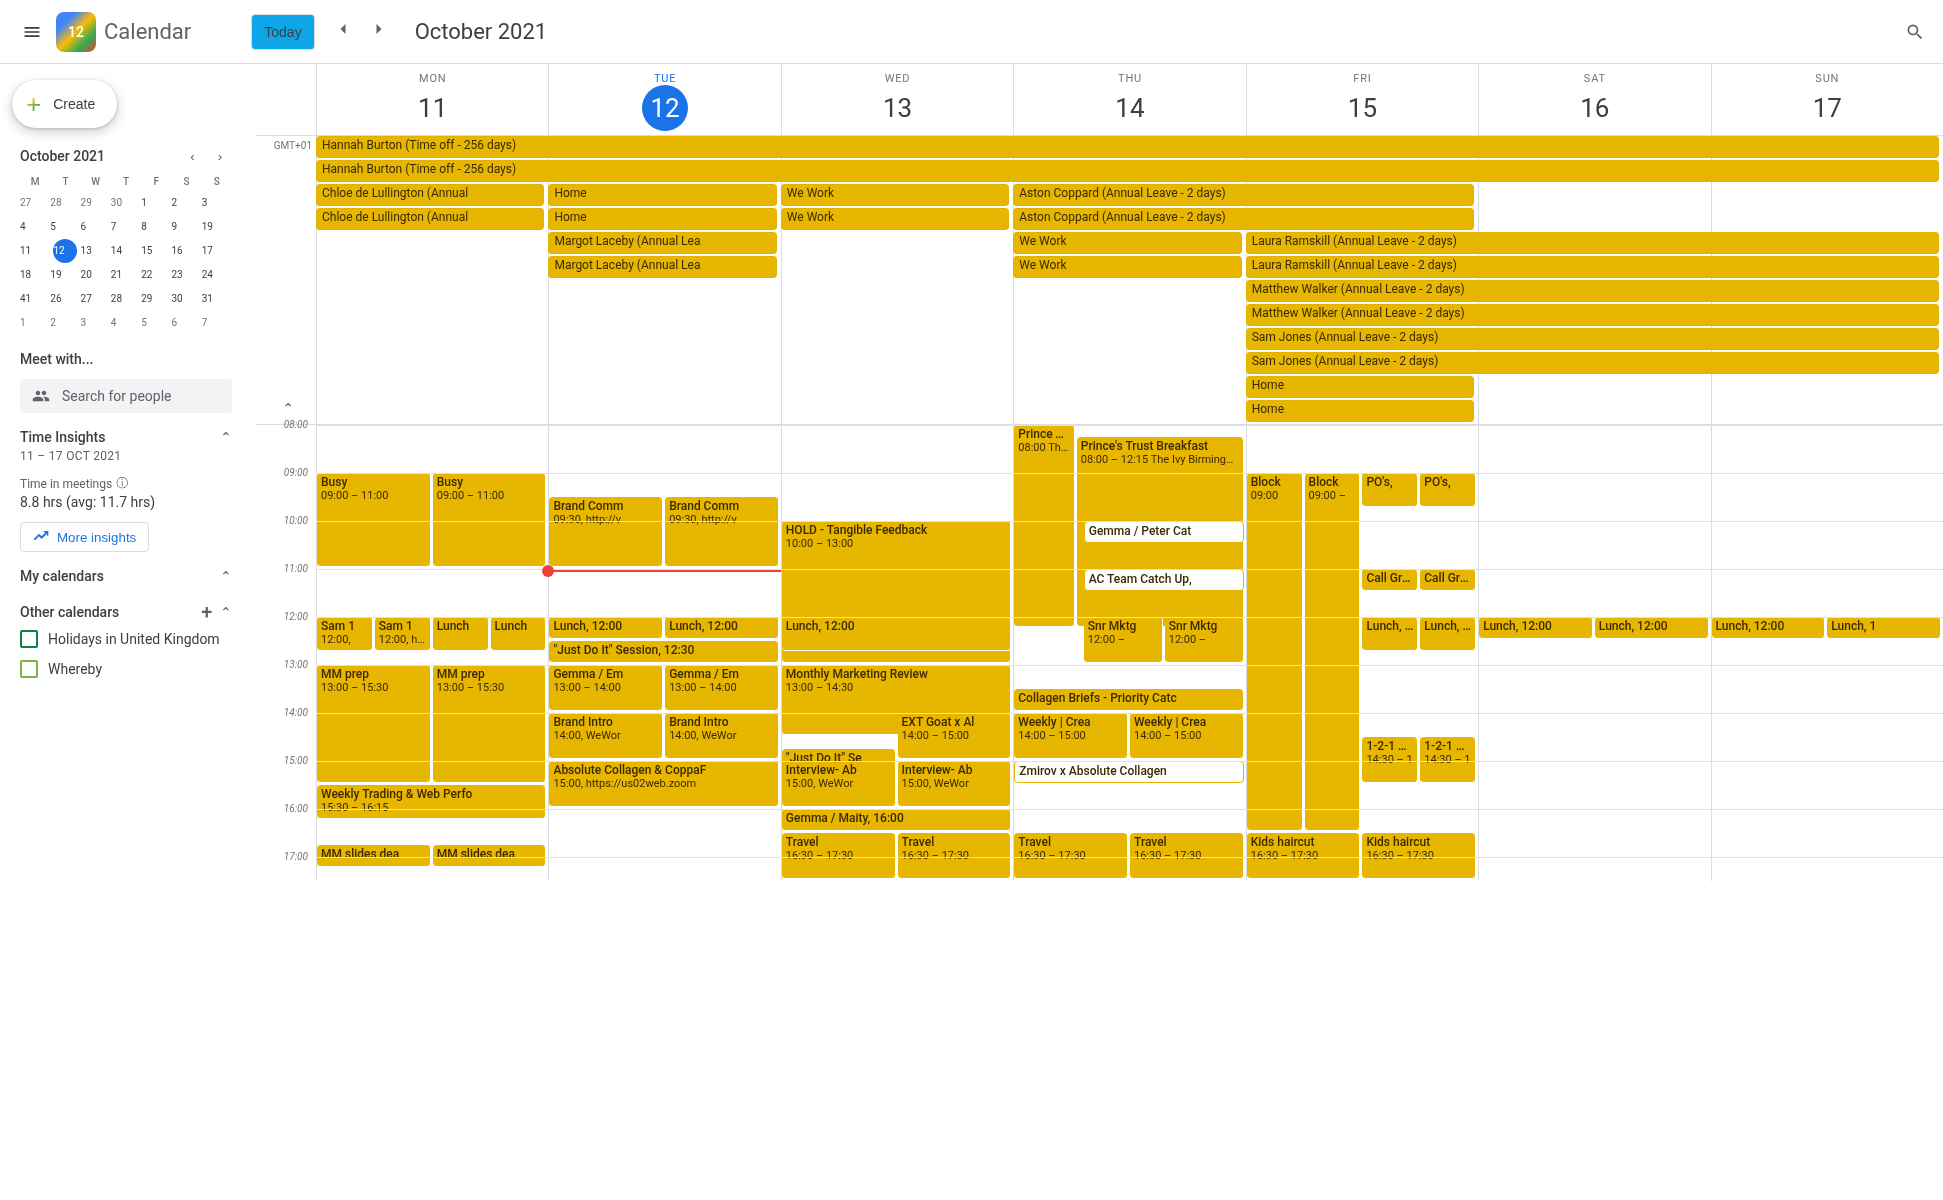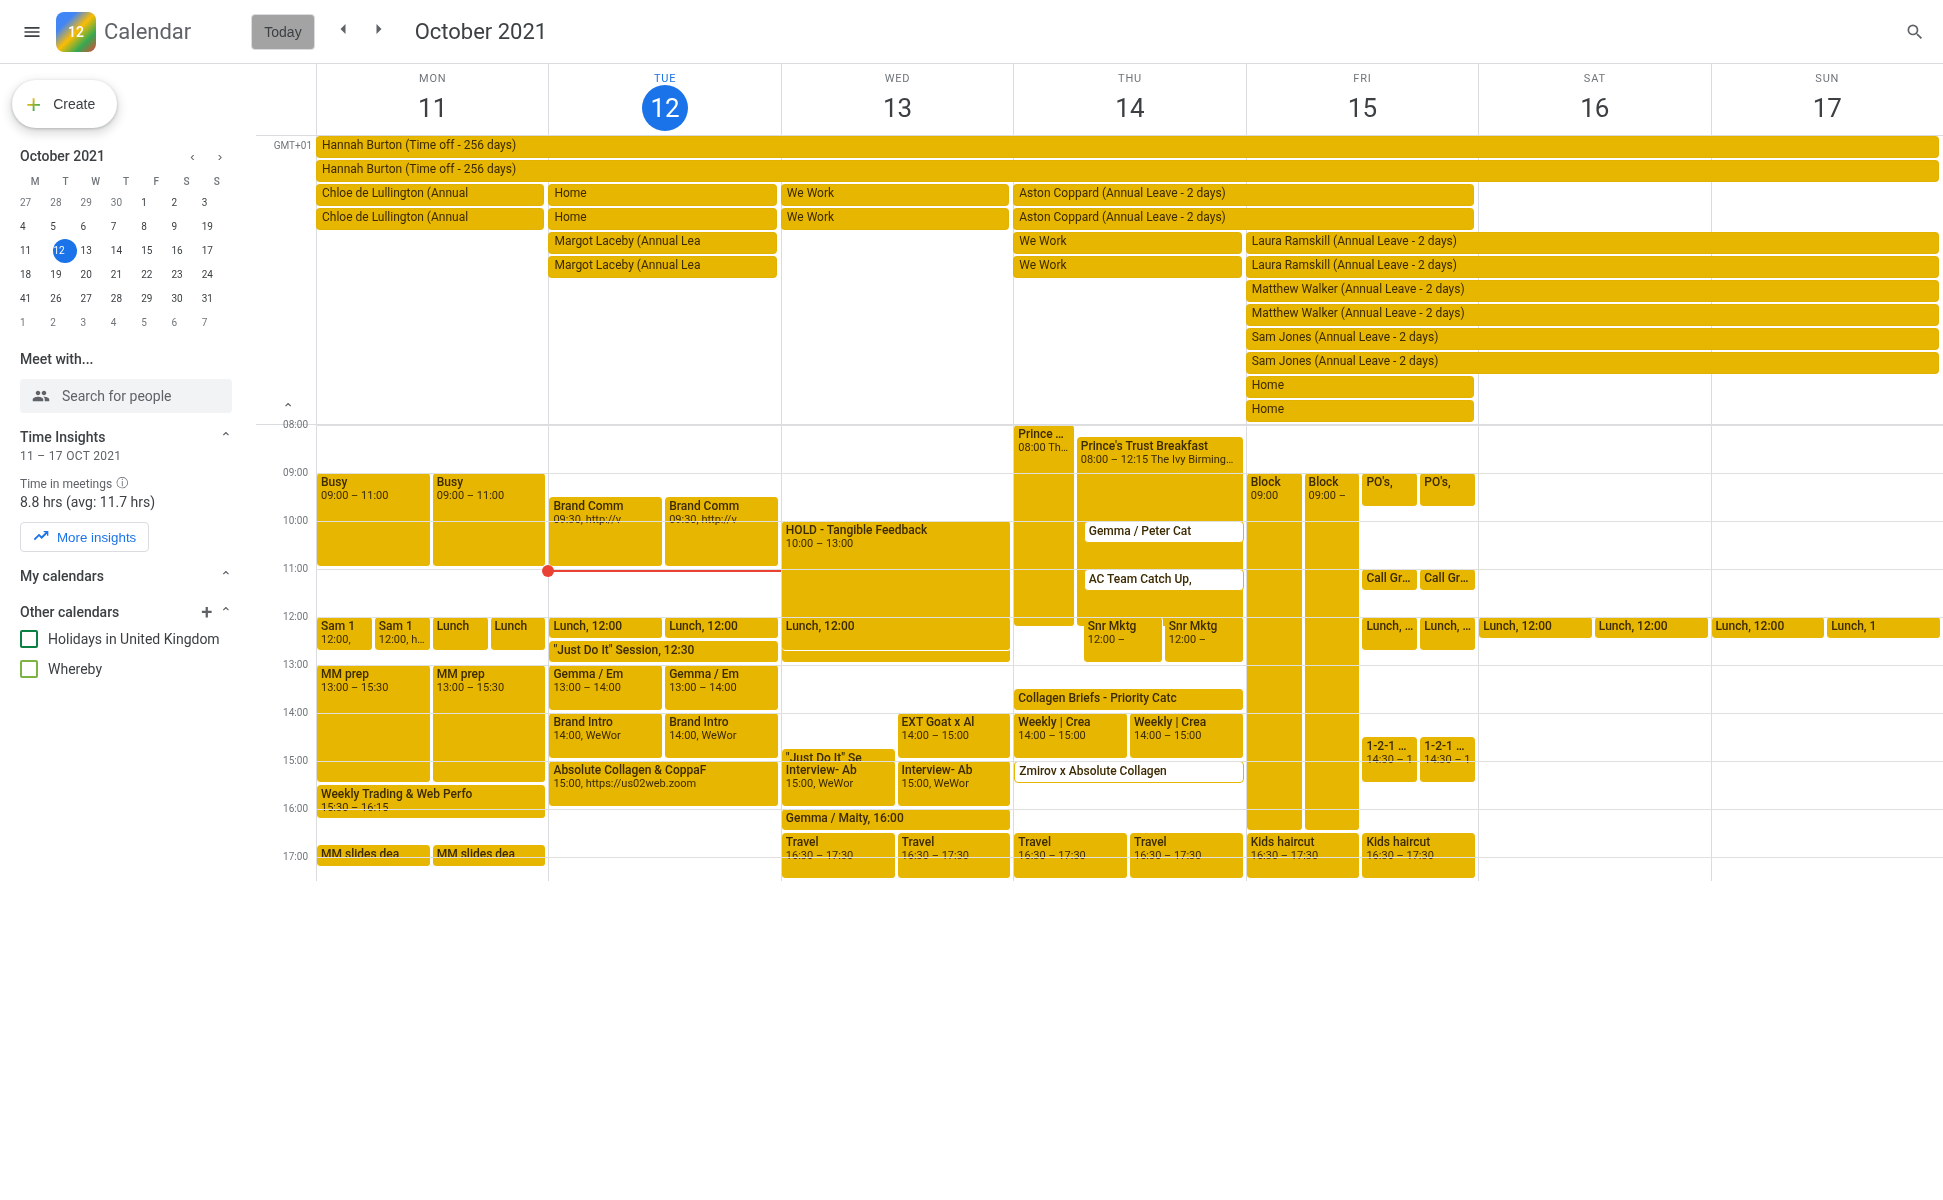--- a/index.html
+++ b/index.html
@@ -4,21 +4,21 @@
 <style>
 * { box-sizing: border-box; margin: 0; padding: 0; }
 html, body { font-family: 'Google Sans', Roboto, Arial, sans-serif; color: #3c4043; background: #fff; font-size: 14px; width: 1943px; }
 
 
 .header { height: 64px; display: flex; align-items: center; padding: 8px; border-bottom: 1px solid #dadce0; }
 .header .menu-icon { width: 48px; height: 48px; display:flex;align-items:center;justify-content:center; border-radius:50%; cursor:pointer;}
 .header .logo { display: flex; align-items: center; gap: 8px; margin-right: 40px; }
 .header .logo-img { width: 40px; height: 40px; background: linear-gradient(135deg,#4285f4 25%,#fbbc04 50%,#34a853 75%,#ea4335); border-radius:8px; display:flex;align-items:center;justify-content:center;color:#fff;font-size:14px;font-weight:500;}
 .header .logo-text { font-size: 22px; color: #5f6368; font-weight:400;}
-.header .today-btn { height: 36px; padding: 0 12px; border: 1px solid #dadce0; border-radius: 4px; background:#a3a3a3; font-size:14px; color:#3c4043; cursor:pointer; margin-left: 20px;}
+.header .today-btn { height: 36px; padding: 0 12px; border: 1px solid #dadce0; border-radius: 4px; background:#0ea5e9; font-size:14px; color:#3c4043; cursor:pointer; margin-left: 20px;}
 .header .nav-arrows { display:flex; gap:4px; margin: 0 12px;}
 .header .nav-arrows button { width:32px;height:32px;border:none;background:none;border-radius:50%;cursor:pointer;color:#5f6368;font-size:18px;}
 .header .title { font-size: 22px; color:#3c4043; margin-left:8px; font-weight:400;}
 .header .search-icon { margin-left:auto; width:40px;height:40px;display:flex;align-items:center;justify-content:center;border-radius:50%;cursor:pointer;color:#5f6368;}
 
 
 .main { display:flex; }
 .sidebar { width: 256px; padding: 16px 12px 16px 8px; flex-shrink:0;}
 .calendar-area { flex:1; position:relative; }
 
@@ -323,21 +323,21 @@
           <div class="row">
             <div class="chip" style="left: 57.1429%; width: calc(14.2857% - 4px);">Home</div>
           </div>
           <div class="row">
             <div class="chip" style="left: 57.1429%; width: calc(14.2857% - 4px);">Home</div>
           </div>
         </div>
     </div>
 
     <div class="timegrid" id="timegrid" style="position: relative;">
-      <div class="time-gutter" id="time-gutter" style="height: 456px;">
+      <div class="time-gutter" id="time-gutter" style="height: 456px; font-style: italic;">
           <div class="slot">08:00</div>
           <div class="slot">09:00</div>
           <div class="slot">10:00</div>
           <div class="slot">11:00</div>
           <div class="slot">12:00</div>
           <div class="slot">13:00</div>
           <div class="slot">14:00</div>
           <div class="slot">15:00</div>
           <div class="slot">16:00</div>
           <div class="slot">17:00</div>
@@ -424,20 +424,24 @@
             <div class="sub">15:00, https://us02web.zoom</div>
           </div>
         </div>
         <div class="day-col" style="height: 456px;">
           <div class="event" style="top: 96px; height: 142px; left: 0%; width: calc(100% - 2px);">
             <div class="title">HOLD - Tangible Feedback</div>
             <div class="sub">10:00 – 13:00</div>
           </div>
           <div class="event" style="top: 192px; height: 34px; left: 0%; width: calc(100% - 2px);">
             <div class="title">Lunch, 12:00</div>
+          </div>
+          <div class="event" style="top: 240px; height: 70px; left: 0%; width: calc(100% - 2px);">
+            <div class="title">Monthly Marketing Review</div>
+            <div class="sub">13:00 – 14:30</div>
           </div>
           <div class="event" style="top: 288px; height: 46px; left: 50%; width: calc(50% - 2px);">
             <div class="title">EXT Goat x Al</div>
             <div class="sub">14:00 – 15:00</div>
           </div>
           <div class="event" style="top: 324px; height: 22px; left: 0%; width: calc(50% - 2px);">
             <div class="title">"Just Do It" Se</div>
           </div>
           <div class="event" style="top: 336px; height: 46px; left: 0%; width: calc(50% - 2px);">
             <div class="title">Interview- Ab</div>

